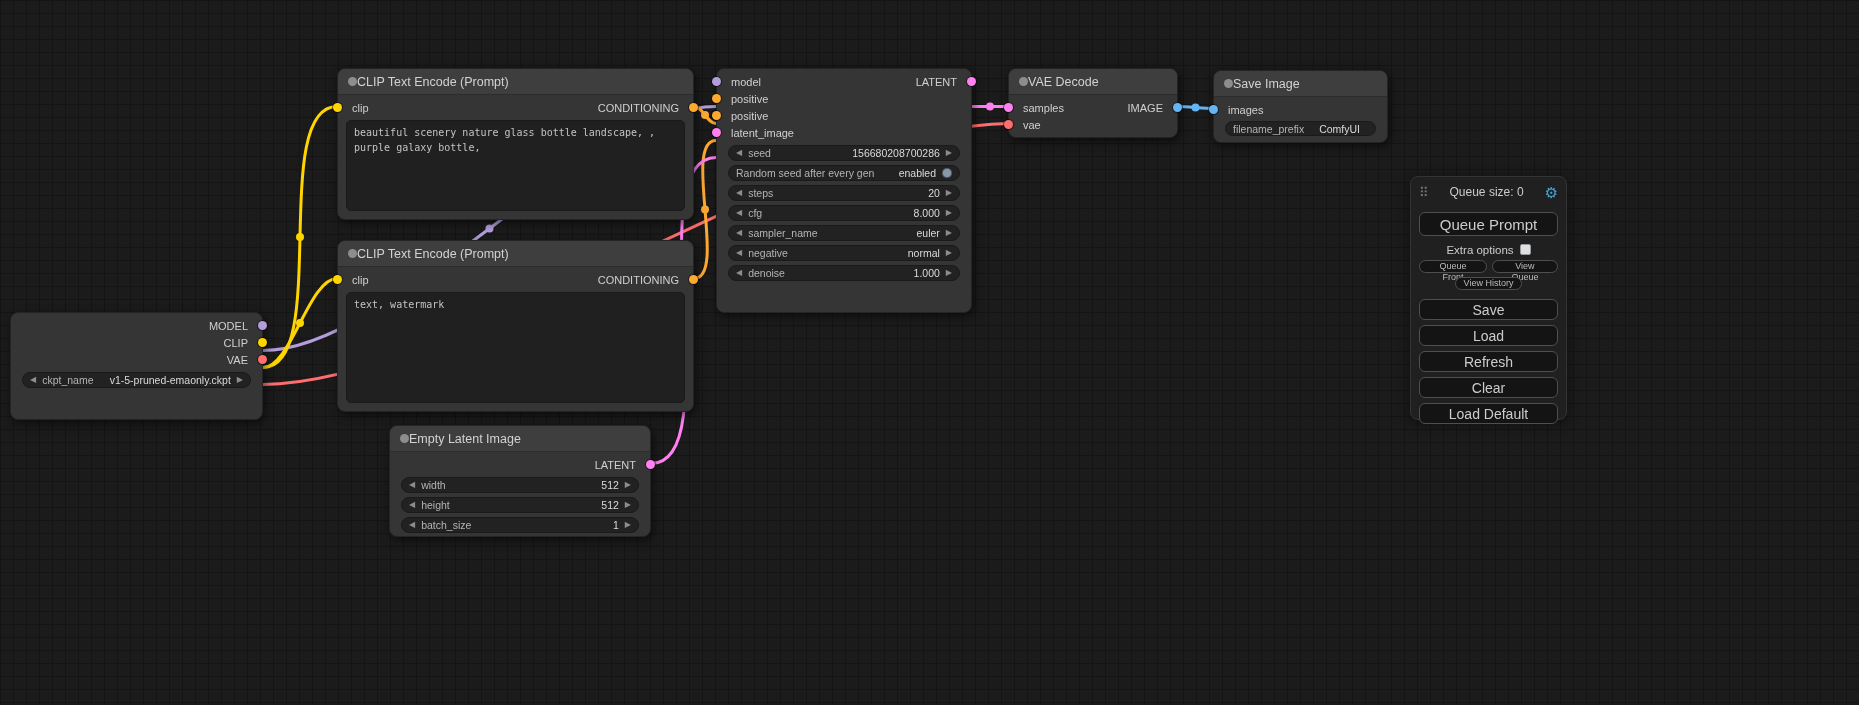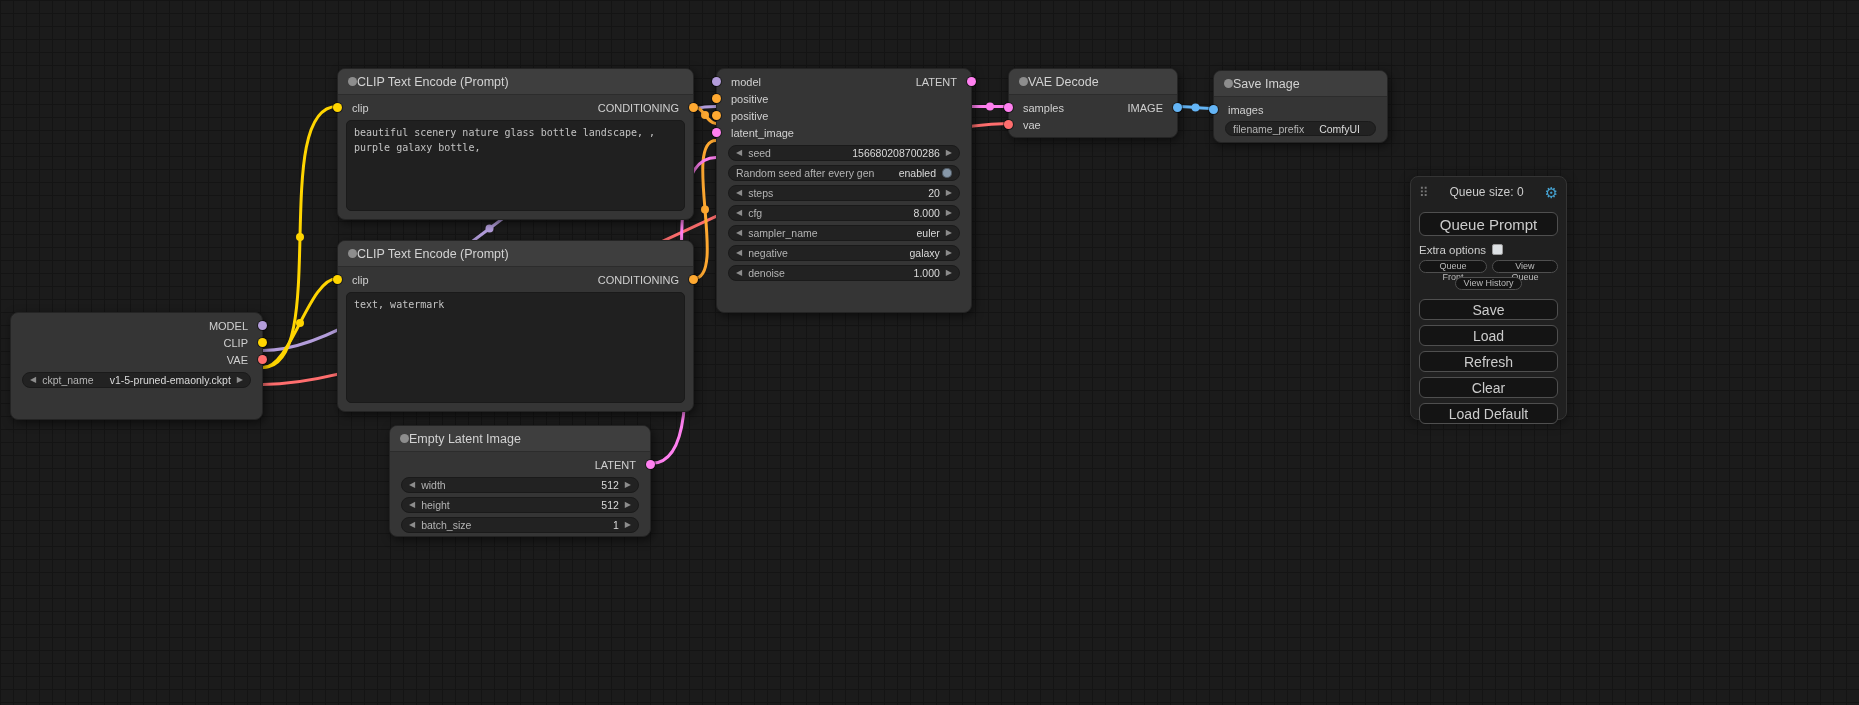--- a/index.html
+++ b/index.html
@@ -81,21 +81,21 @@
   .drag-handle { color:#777777; font-size:13px; cursor:grab; }
   .gear { font-size:15px; line-height:1; cursor:pointer; }
   .btn {
     display:block; width:100%;
     background:#141414; border:1px solid #4f4f4f; border-radius:6px;
     color:#cccccc; font-family:inherit; cursor:pointer; text-align:center;
   }
   .btn.qp { height:24px; font-size:15px; margin-top:11px; }
   .btn.big { height:21px; font-size:14px; margin-top:5px; }
   .btn.big.first { margin-top:9px; }
-  .extra-row { display:flex; align-items:center; justify-content:flex-start; gap:6px;
+  .extra-row { display:flex; align-items:center; justify-content:center; gap:6px;
                margin-top:7px; height:13px; font-size:11.5px; color:#cccccc; }
   .checkbox { width:11px; height:11px; background:#dde1e4; border:1px solid #9a9a9a;
               border-radius:2px; cursor:pointer; }
   .small-row { display:flex; justify-content:center; gap:5px; margin-top:4px; }
   .btn.small { width:auto; height:13px; font-size:9px; line-height:11px;
                border-radius:8px; padding:0 8px; color:#bbbbbb; }
 </style>
 </head>
 <body>
 
@@ -255,21 +255,21 @@
     </div>
     <div class="widget">
       <span class="arrow">◀</span>
       <span class="wlabel">sampler_name</span>
       <span class="wvalue">euler</span>
       <span class="arrow">▶</span>
     </div>
     <div class="widget">
       <span class="arrow">◀</span>
       <span class="wlabel">negative</span>
-      <span class="wvalue">galaxy</span>
+      <span class="wvalue">normal</span>
       <span class="arrow">▶</span>
     </div>
     <div class="widget">
       <span class="arrow">◀</span>
       <span class="wlabel">denoise</span>
       <span class="wvalue">1.000</span>
       <span class="arrow">▶</span>
     </div>
   </div>
 

